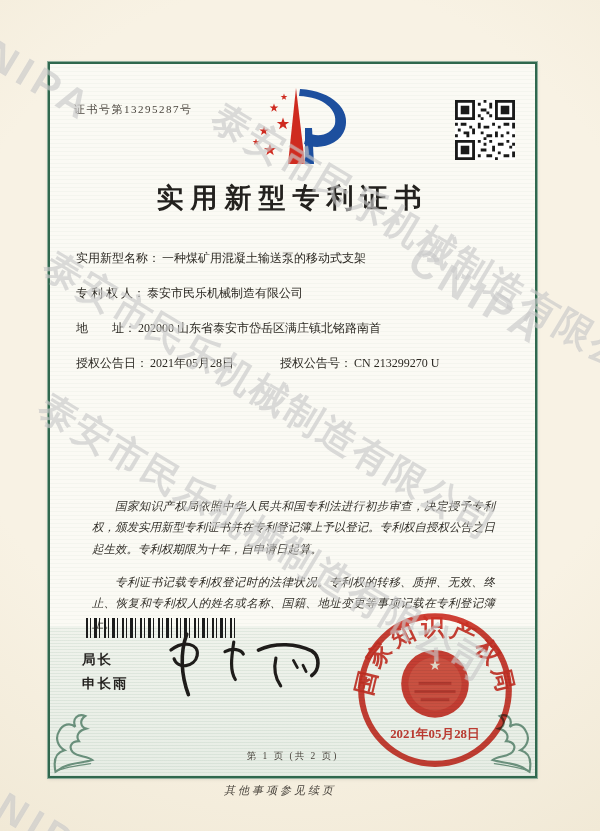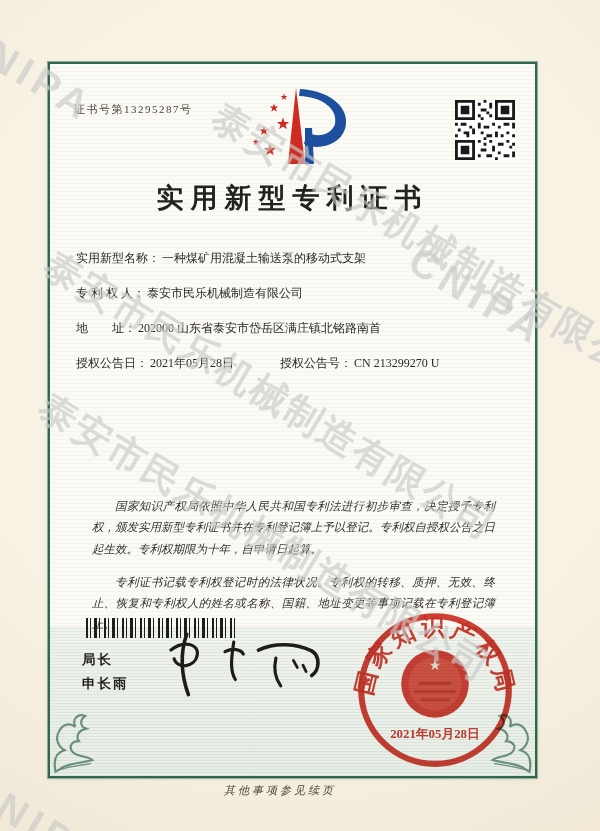--- a/index.html
+++ b/index.html
@@ -198,20 +198,21 @@
       <use href="#starP" transform="translate(80,56) scale(1.1)" fill="#f4ddcf" style="fill:#f4ddcf"></use>
       <path d="M0,-5 L1.18,-1.55 4.8,-1.55 1.9,0.6 3,4.1 0,2 -3,4.1 -1.9,0.6 -4.8,-1.55 -1.18,-1.55 Z" transform="translate(80,56) scale(1.1)" fill="#f6e3d6"></path>
       <rect x="64" y="72" width="32" height="3" fill="#b8location1f14" opacity="0"></rect>
       <rect x="64" y="72" width="32" height="3" fill="#b81f14"></rect>
       <rect x="60" y="80" width="40" height="3" fill="#b81f14"></rect>
       <rect x="66" y="88" width="28" height="3" fill="#b81f14"></rect>
     </g>
     <text x="80" y="127" text-anchor="middle" font-size="12.5" font-weight="bold" fill="#c8281e" opacity="0.95">2021年05月28日</text>
   </svg>
 
+  <div class="page-footer">第 1 页 (共 2 页)</div>
 
 </div>
 
 <div class="note-below">其他事项参见续页</div>
 
 <div class="wm co wm1">泰安市民乐机械制造有限公司</div>
 <div class="wm co wm2">泰安市民乐机械制造有限公司</div>
 <div class="wm co wm3">泰安市民乐机械制造有限公司</div>
 <div class="wm cn wma">CNIPA</div>
 <div class="wm cn wmb">CNIPA</div>

